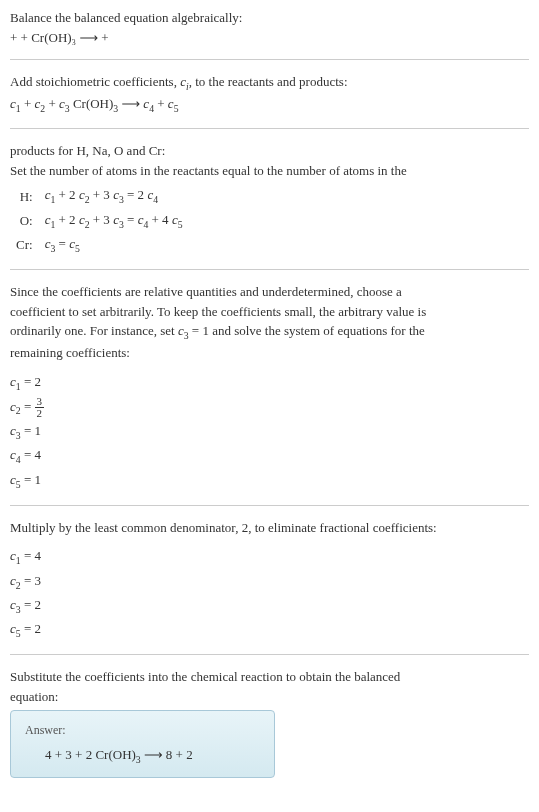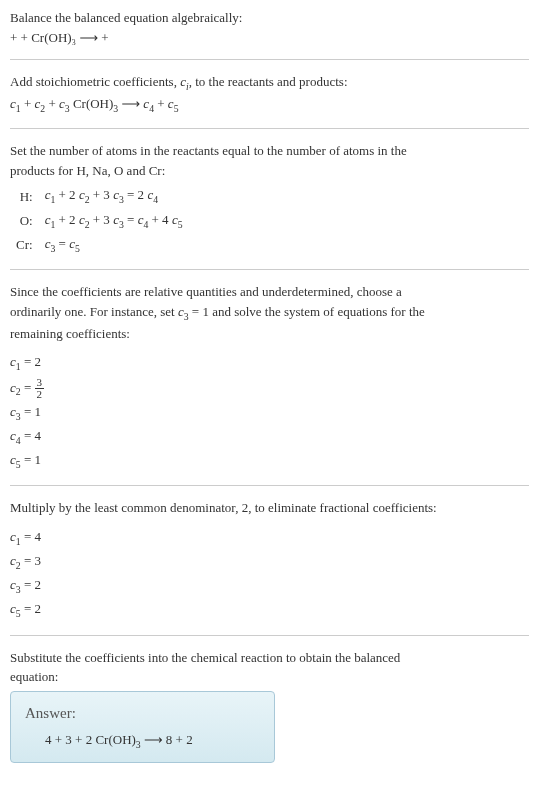--- a/index.html
+++ b/index.html
@@ -43,21 +43,21 @@
     }
     .answer-box {
       background: linear-gradient(to bottom, #e8f4f8, #d4e9f0);
       border: 1px solid #a8c8d8;
       border-radius: 4px;
       padding: 10px 14px;
       width: 265px;
       margin-top: 4px;
     }
     .answer-label {
-      font-size: 15px;
+      font-size: 12px;
       color: #555555;
       margin-bottom: 6px;
     }
     .answer-content {
       padding-left: 20px;
     }
     sub {
       font-size: 0.75em;
       vertical-align: sub;
     }
@@ -92,22 +92,22 @@
 <hr>
 
 <div class="section">
   <div>Add stoichiometric coefficients, <span class="sub-i">c<sub>i</sub></span>, to the reactants and products:</div>
   <div><span class="sub-i">c</span><sub>1</sub>  + <span class="sub-i">c</span><sub>2</sub>  + <span class="sub-i">c</span><sub>3</sub> Cr(OH)<sub>3</sub> ⟶ <span class="sub-i">c</span><sub>4</sub>  + <span class="sub-i">c</span><sub>5</sub> </div>
 </div>
 
 <hr>
 
 <div class="section">
+  <div>products for H, Na, O and Cr:</div>
   <div>Set the number of atoms in the reactants equal to the number of atoms in the</div>
-  <div>products for H, Na, O and Cr:</div>
   <table class="equation-table">
     <tbody>
         <tr>
       <td>H:</td>
       <td><span class="sub-i">c</span><sub>1</sub> + 2 <span class="sub-i">c</span><sub>2</sub> + 3 <span class="sub-i">c</span><sub>3</sub> = 2 <span class="sub-i">c</span><sub>4</sub></td>
     </tr>
     <tr>
       <td>O:</td>
       <td><span class="sub-i">c</span><sub>1</sub> + 2 <span class="sub-i">c</span><sub>2</sub> + 3 <span class="sub-i">c</span><sub>3</sub> = <span class="sub-i">c</span><sub>4</sub> + 4 <span class="sub-i">c</span><sub>5</sub></td>
     </tr>
@@ -116,20 +116,21 @@
       <td><span class="sub-i">c</span><sub>3</sub> = <span class="sub-i">c</span><sub>5</sub></td>
     </tr>
   </tbody>
     </table>
 </div>
 
 <hr>
 
 <div class="section">
   <div>Since the coefficients are relative quantities and underdetermined, choose a</div>
+  <div>coefficient to set arbitrarily. To keep the coefficients small, the arbitrary value is</div>
   <div>ordinarily one. For instance, set <span class="sub-i">c</span><sub>3</sub> = 1 and solve the system of equations for the</div>
   <div>remaining coefficients:</div>
   <div class="coef-list">
     <div><span class="sub-i">c</span><sub>1</sub> = 2</div>
     <div><span class="sub-i">c</span><sub>2</sub> = <span class="frac"><span class="num">3</span><span class="den">2</span></span></div>
     <div><span class="sub-i">c</span><sub>3</sub> = 1</div>
     <div><span class="sub-i">c</span><sub>4</sub> = 4</div>
     <div><span class="sub-i">c</span><sub>5</sub> = 1</div>
   </div>
 </div>

